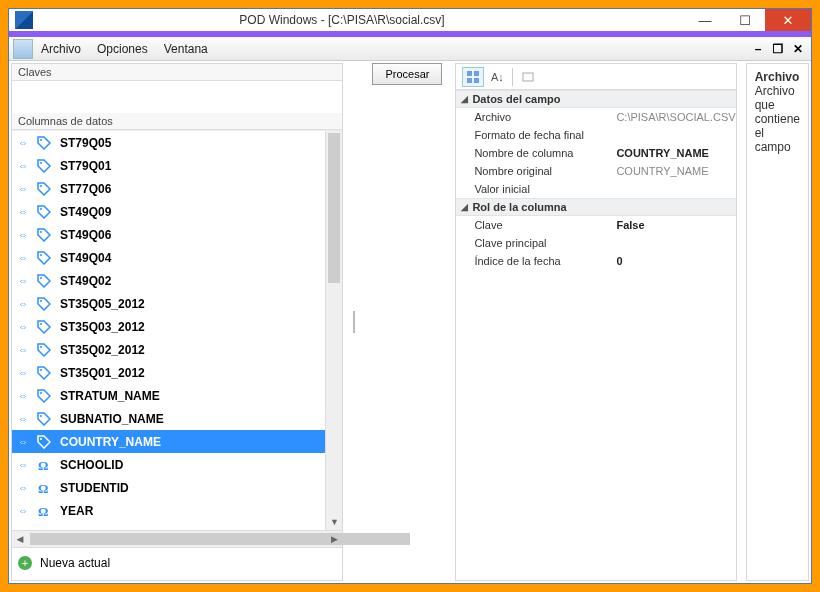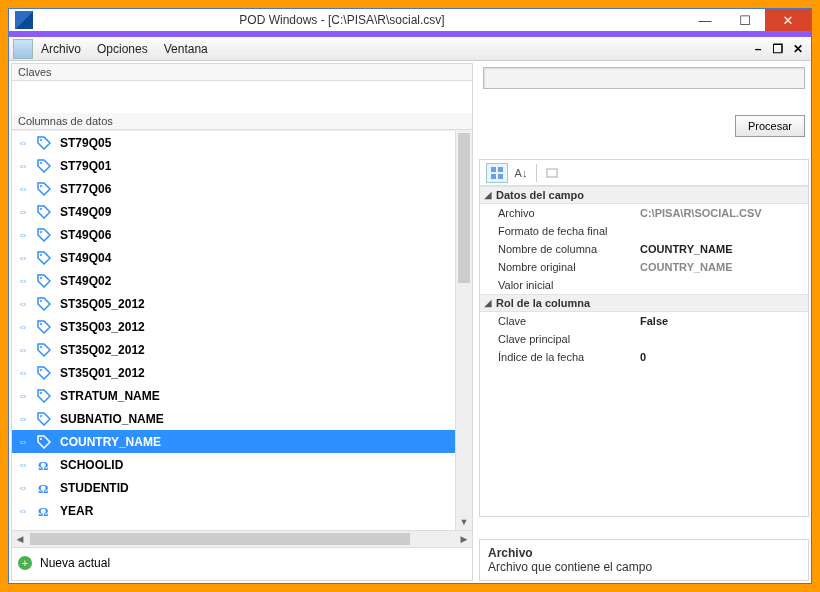--- a/index.html
+++ b/index.html
@@ -67,21 +67,21 @@
   .mdi-ctrl { position: absolute; right: 6px; display: flex; gap: 6px; }
   .mdi-ctrl div { width:14px; text-align:center; font-weight:bold; }
   .content {
     flex: 1;
     display: flex;
     padding: 2px;
     gap: 6px;
     min-height: 0;
   }
   .left-pane {
-    width: 462px;
+    width: 420px;
     display: flex;
     flex-direction: column;
     border: 1px solid #d8d8d8;
   }
   .group-label {
     font-size: 11px;
     color: #444;
     padding: 2px 6px;
     background: #f7f7f7;
     border-bottom: 1px solid #ddd;
@@ -148,22 +148,22 @@
     display:flex;align-items:center;gap:8px;margin-top:4px;
   }
   .plus-icon {
     width:14px;height:14px;border-radius:50%;
     background:#4caf50;color:#fff;display:flex;align-items:center;justify-content:center;
     font-size:11px;line-height:1;
   }
   .right-pane {
     flex: 1;
     display: flex;
-    flex-direction: column;
-    gap: 22px;
+    flex-direction: row;
+    gap: 9px;
     justify-content: center;
   }
   .proc-bar {
     display:flex; align-items:center; gap:14px; padding:4px;
   }
   .textbox {
     flex:1; height:22px; border:1px solid #bbb; background:#f4f4f4;
     box-shadow: inset 1px 1px 2px rgba(0,0,0,.1);
   }
   .btn {
@@ -188,21 +188,21 @@
   .cat-row {
     display:flex;align-items:center;height:18px;background:#eef0f2;font-weight:bold;
     border-top:1px solid #e3e3e3;border-bottom:1px solid #e3e3e3;
   }
   .cat-row .tri{width:16px;text-align:center;color:#555;font-size:9px;}
   .prop-row {
     display:flex;height:18px;align-items:center;
   }
   .prop-row .k{width:160px;padding-left:18px;}
   .prop-row .v{flex:1;font-weight:bold;color:#222;}
-  .prop-row .v.gray{color:#888;font-weight:bold;}
+  .prop-row .v.gray{color:#888;font-weight:normal;}
   .desc-box {
     border:1px solid #d8d8d8;padding:6px 8px;color:#333;
   }
   .desc-box .t{font-weight:bold;}
   svg { display:block; }
 </style>
 </head>
 <body>
 
 <div class="window">

